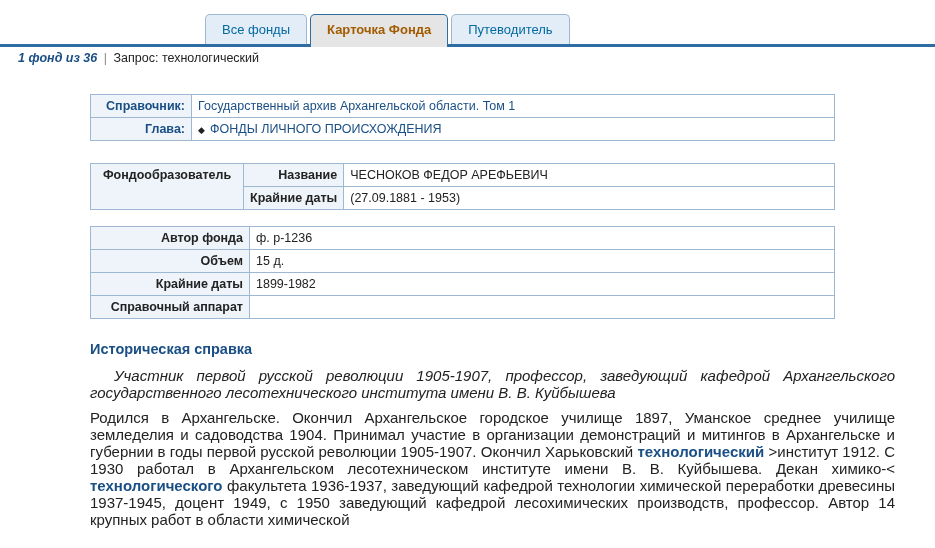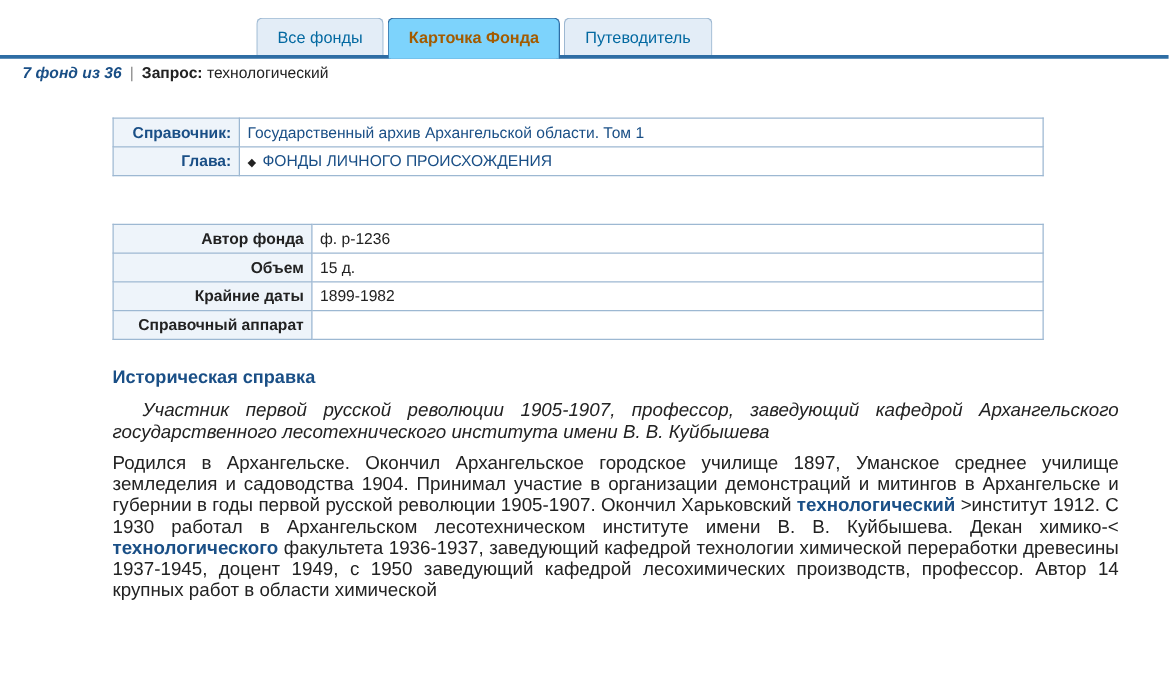--- a/index.html
+++ b/index.html
@@ -38,21 +38,21 @@
     color: #0369a1;
     background: #e3edf7;
     border: 1px solid #9db8d2;
     border-bottom: none;
     border-radius: 5px 5px 0 0;
     white-space: nowrap;
     line-height: 16px;
     cursor: pointer;
   }
   .tab.active {
-    background: #7dd3fc;
+    background: #e5e5e5;
     color: #a35b00;
     font-weight: bold;
     border-color: #2e6da4;
     padding-bottom: 9px;
     margin-bottom: -3px;
     z-index: 2;
   }
 
   
   .querybar {
@@ -64,21 +64,21 @@
   .q-left {
     font-size: 12.5px;
     color: #1a4f86;
   }
   .q-left .count {
     font-style: italic;
     font-weight: bold;
     color: #1a4f86;
   }
   .q-left .sep { color: #888888; margin: 0 3px; }
-  .q-left .qlabel { font-weight: bold; color: #222222; }
+  .q-left .qlabel { font-weight: normal; color: #222222; }
   .q-left .qval { color: #222222; }
   .q-right {
     position: absolute;
     right: 12px;
     top: 3px;
     display: flex;
     align-items: center;
     font-size: 12.5px;
   }
   .q-right a {
@@ -180,21 +180,21 @@
       <span>Карточка Фонда</span>
     </div>
     <div class="tab">
       <span>Путеводитель</span>
     </div>
   </div>
 </div>
 
 <div class="querybar">
   <div class="q-left">
-    <span class="count">7 фонд из 36</span>
+    <span class="count">1 фонд из 36</span>
     <span class="sep">|</span>
     <span class="qlabel">Запрос:</span>
     <span class="qval">технологический</span>
   </div>
 </div>
 
 <div class="content">
 
   <div class="spacer-22"></div>
 
@@ -208,20 +208,33 @@
       <td class="lbl">Глава:</td>
       <td>
         <span class="bullet">◆</span><a class="chapter-link">ФОНДЫ ЛИЧНОГО ПРОИСХОЖДЕНИЯ</a>
       </td>
     </tr>
   </tbody>
     </table>
 
   <div class="spacer-22"></div>
 
+  <table class="grid">
+    <tbody>
+        <tr>
+      <td class="founder-cell" rowspan="2">Фондообразователь</td>
+      <td class="lbl-dark" style="width:62px;">Название</td>
+      <td class="val">ЧЕСНОКОВ ФЕДОР АРЕФЬЕВИЧ</td>
+    </tr>
+    <tr>
+      <td class="lbl-dark">Крайние даты</td>
+      <td class="val">(27.09.1881 - 1953)</td>
+    </tr>
+  </tbody>
+    </table>
 
   <div class="spacer-16"></div>
 
   <table class="grid">
     <tbody>
         <tr>
       <td class="lbl-dark" style="width:146px;">Автор фонда</td>
       <td class="val">ф. р-1236</td>
     </tr>
     <tr>

